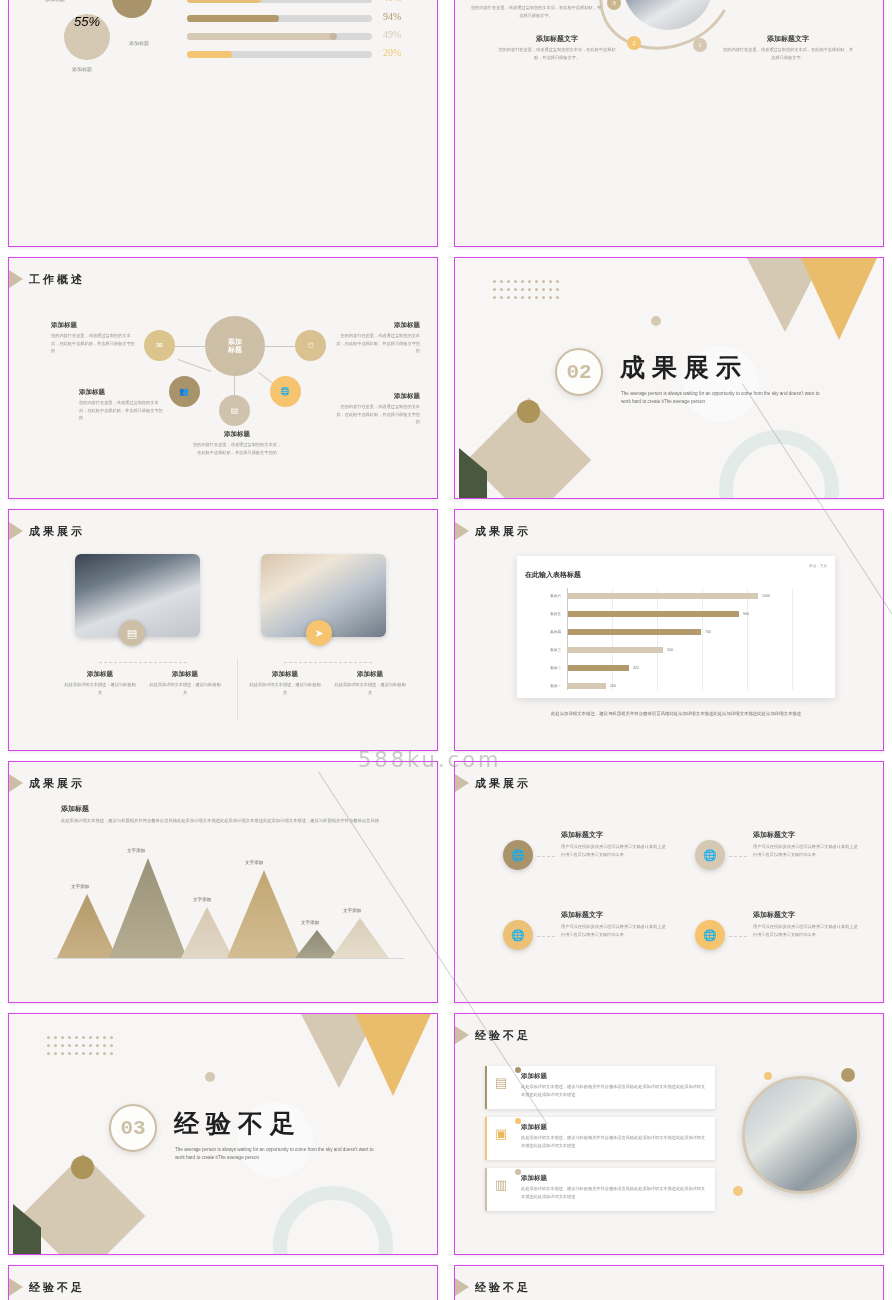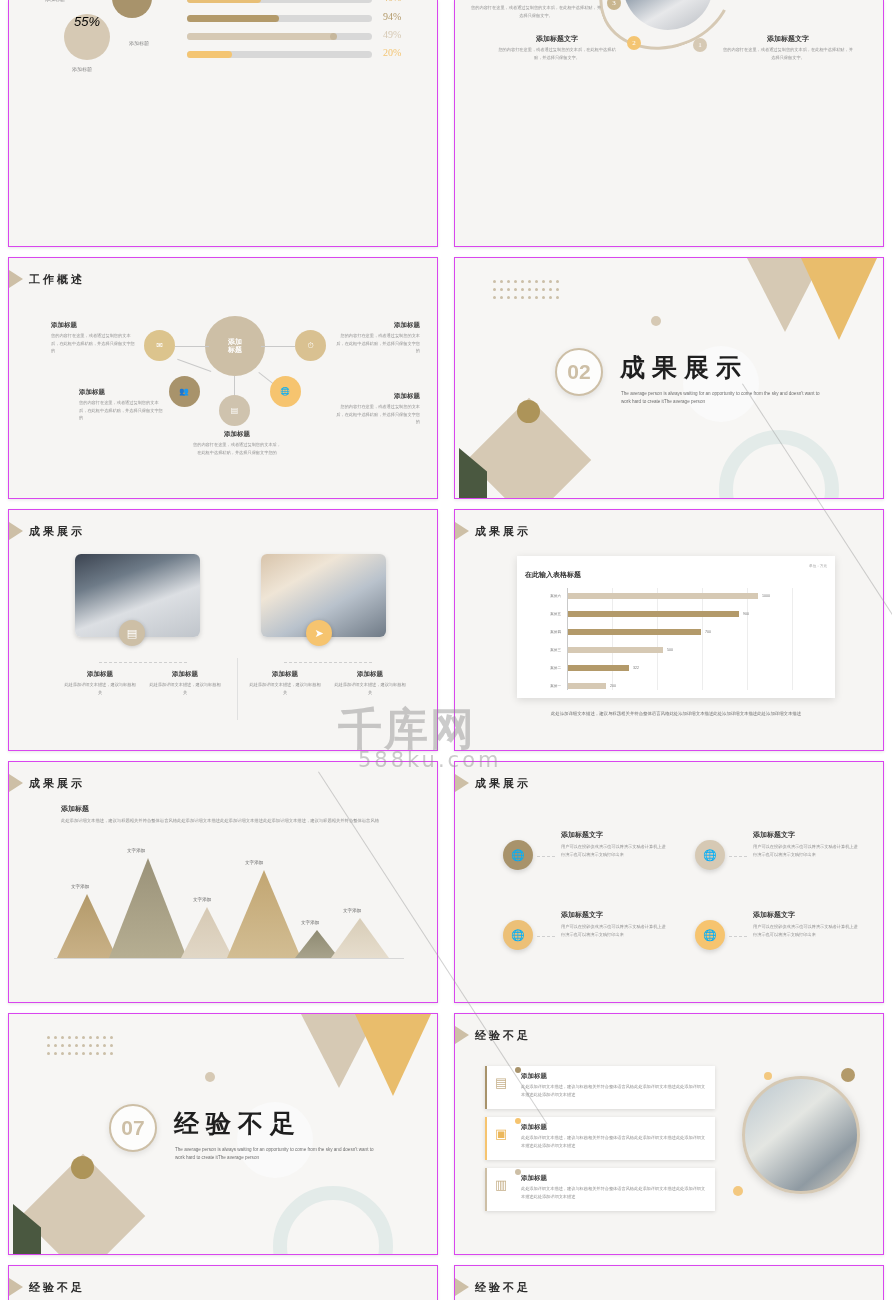--- a/index.html
+++ b/index.html
@@ -71,21 +71,21 @@
   .node-hub { background: #cdbfa6; font-size: 6px; line-height: 1.15; text-align: center; font-weight: bold; }
   .spoke { position: absolute; background: #c9c9c9; height: 1px; transform-origin: 0 0; }
 
   
   .dotgrid { position: absolute; display: grid; grid-template-columns: repeat(10, 7px); row-gap: 5px; }
   .dotgrid i { width: 3px; height: 3px; background: #cbbfa8; border-radius: 50%; display: block; }
   .big-num-circ {
     position: absolute; width: 48px; height: 48px; border-radius: 50%;
     background: #fdfdfc; border: 2px solid #cdbfa6;
     display: flex; align-items: center; justify-content: center;
-    font-family: Liberation Sans, sans-serif; font-size: 21px; font-weight: bold; color: #cdbfa6;
+    font-family: Liberation Mono, monospace; font-size: 21px; font-weight: bold; color: #cdbfa6;
     box-shadow: 0 2px 6px rgba(0,0,0,0.10);
   }
   .sec-title { position: absolute; font-size: 25px; font-weight: bold; color: #1f1f1f;
                letter-spacing: 7px; font-family: "DejaVu Sans", sans-serif; }
   .sec-sub   { position: absolute; font-size: 4.6px; color: #6f6f6f; line-height: 1.75; width: 200px; }
   .tri-down  { position: absolute; width: 0; height: 0; }
   .diamond   { position: absolute; transform: rotate(45deg); }
   .ring-big  { position: absolute; border-radius: 50%; border: 14px solid #e3ebe9; }
 
   
@@ -492,21 +492,21 @@
       </div>
       <div style="position:absolute; left:196px; top:58px; width:10px; height:10px; border-radius:50%; background:#d6c9b4;"></div>
       <div style="position:absolute; left:228px; top:88px; width:76px; height:76px; border-radius:50%; background:#fafafa;"></div>
 
       <div class="diamond" style="left:30px; top:158px; width:88px; height:88px; background:#d6c9b4;"></div>
       <div style="position:absolute; left:62px; top:142px; width:23px; height:23px; border-radius:50%; background:#ad9459;"></div>
       <div style="position:absolute; left:4px; top:190px; width:28px; height:62px; background:#4a5840; clip-path:polygon(0 0,100% 38%,100% 100%,0 100%);"></div>
       <div class="ring-big" style="left:264px; top:172px; width:120px; height:120px;"></div>
 
       <div class="big-num-circ" style="left:100px; top:90px;">
-        <span>07</span>
+        <span>03</span>
       </div>
       <div class="sec-title" style="left:165px; top:93px;">经验不足</div>
       <div class="sec-sub" style="left:166px; top:132px;">The average person is always waiting for an opportunity to come from the sky and doesn't want to work hard to create itThe average person</div>
     </div>
   </div>
 
   <div class="cell">
     <div class="slide">
       <div class="hdr">
         <div class="hdr-tri"></div>
@@ -568,15 +568,14 @@
       </div>
 
     </div>
   </div>
 
 </div>
 
 <div class="wm">
   <div class="wm-slash" style="left:318px; top:772px; height:420px; transform:rotate(-33deg);"></div>
   <div class="wm-slash" style="left:742px; top:384px; height:430px; transform:rotate(-33deg);"></div>
-  <div class="wm-logo">千库网</div>
   <div class="wm-url">588ku.com</div>
 </div>
 
 </body></html>

